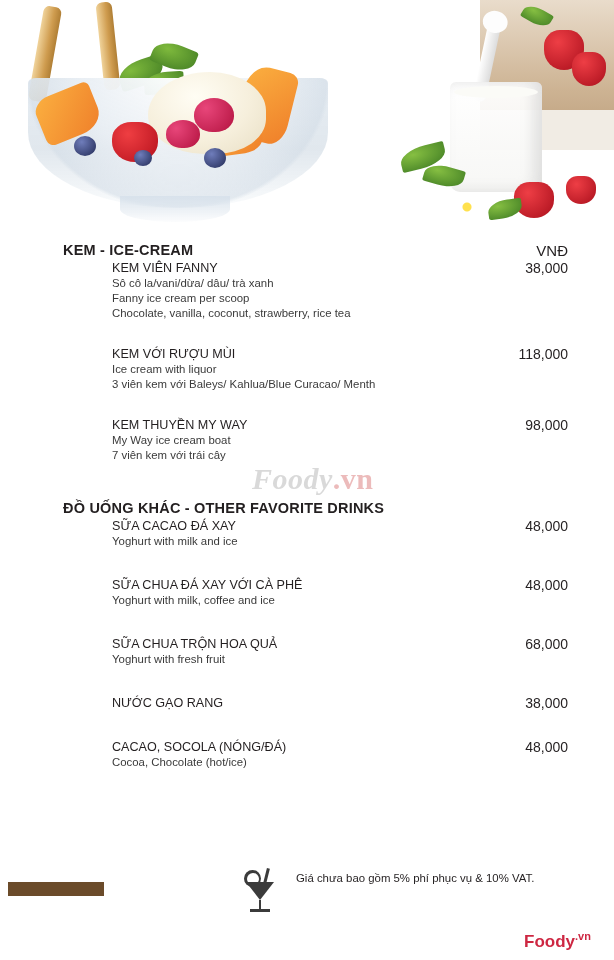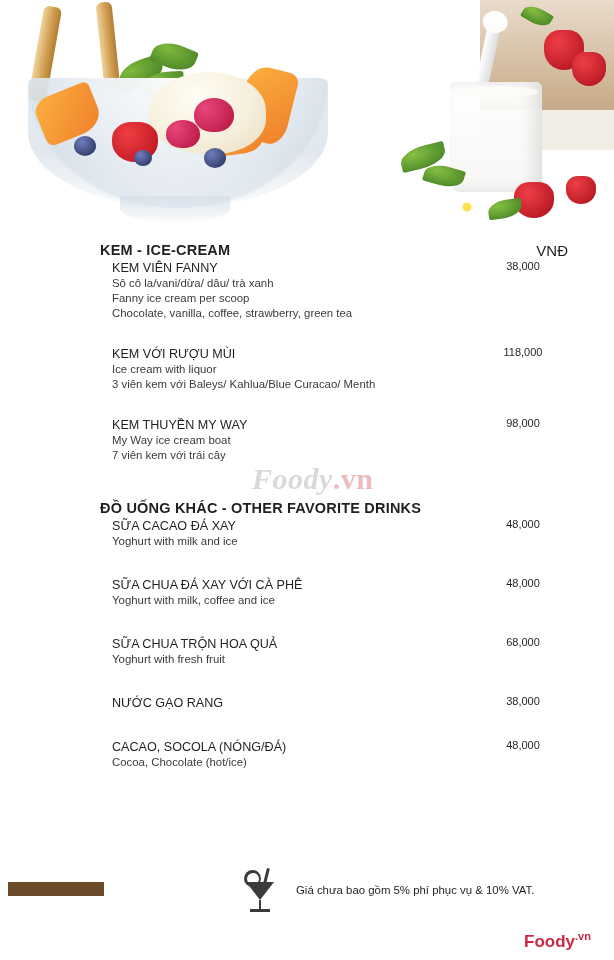--- a/index.html
+++ b/index.html
@@ -197,21 +197,21 @@
     left: 0; top: 242px;
     width: 614px;
   }
   .section {
     margin-bottom: 6px;
   }
   .section-title {
     font-size: 14.5px;
     font-weight: bold;
     letter-spacing: .2px;
-    padding-left: 100px;
+    padding-left: 63px;
     margin-bottom: 2px;
   }
   .vnd {
     position: absolute;
     right: 46px;
     top: 0;
     font-size: 15px;
     color: #231f20;
   }
   .item {
@@ -226,23 +226,23 @@
   }
   .item .desc {
     font-size: 11.4px;
     line-height: 15px;
     color: #3a3a3a;
   }
   .item .price {
     position: absolute;
     right: 46px;
     top: 0;
-    font-size: 11px;
+    font-size: 14px;
     color: #231f20;
-    text-align: center;
+    text-align: right;
     width: 90px;
   }
   .first-item { margin-top: 0; }
   .gap { height: 14px; }
 
   
   .wm {
     position: absolute;
     font-family: "Liberation Serif", serif;
     color: rgba(120,120,120,0.28);
@@ -323,21 +323,21 @@
   }
   .straw-ico {
     position: absolute;
     left: 24px; top: 0;
     width: 2.5px; height: 24px;
     background: #3b3b3b;
     transform: rotate(14deg);
   }
   .footer-note {
     position: absolute;
-    left: 296px; top: 32px;
+    left: 296px; top: 20px;
     font-size: 11.4px;
     line-height: 17px;
     color: #231f20;
   }
 </style>
 </head>
 <body>
 
 <div class="photo-band">
 
@@ -382,21 +382,21 @@
 
   <div class="section" style="position:relative;">
     <div class="vnd">VNĐ</div>
     <div class="section-title">KEM - ICE-CREAM</div>
 
     <div class="item first-item">
       <div class="price">38,000</div>
       <div class="name">KEM VIÊN FANNY</div>
       <div class="desc">Sô cô la/vani/dừa/ dâu/ trà xanh</div>
       <div class="desc">Fanny ice cream per scoop</div>
-      <div class="desc">Chocolate, vanilla, coffee, strawberry, green tea</div>
+      <div class="desc">Chocolate, vanilla, coconut, strawberry, rice tea</div>
     </div>
 
     <div class="gap"></div>
 
     <div class="item">
       <div class="price">118,000</div>
       <div class="name">KEM VỚI RƯỢU MÙI</div>
       <div class="desc">Ice cream with liquor</div>
       <div class="desc">3 viên kem với Baleys/ Kahlua/Blue Curacao/ Menth</div>
     </div>

